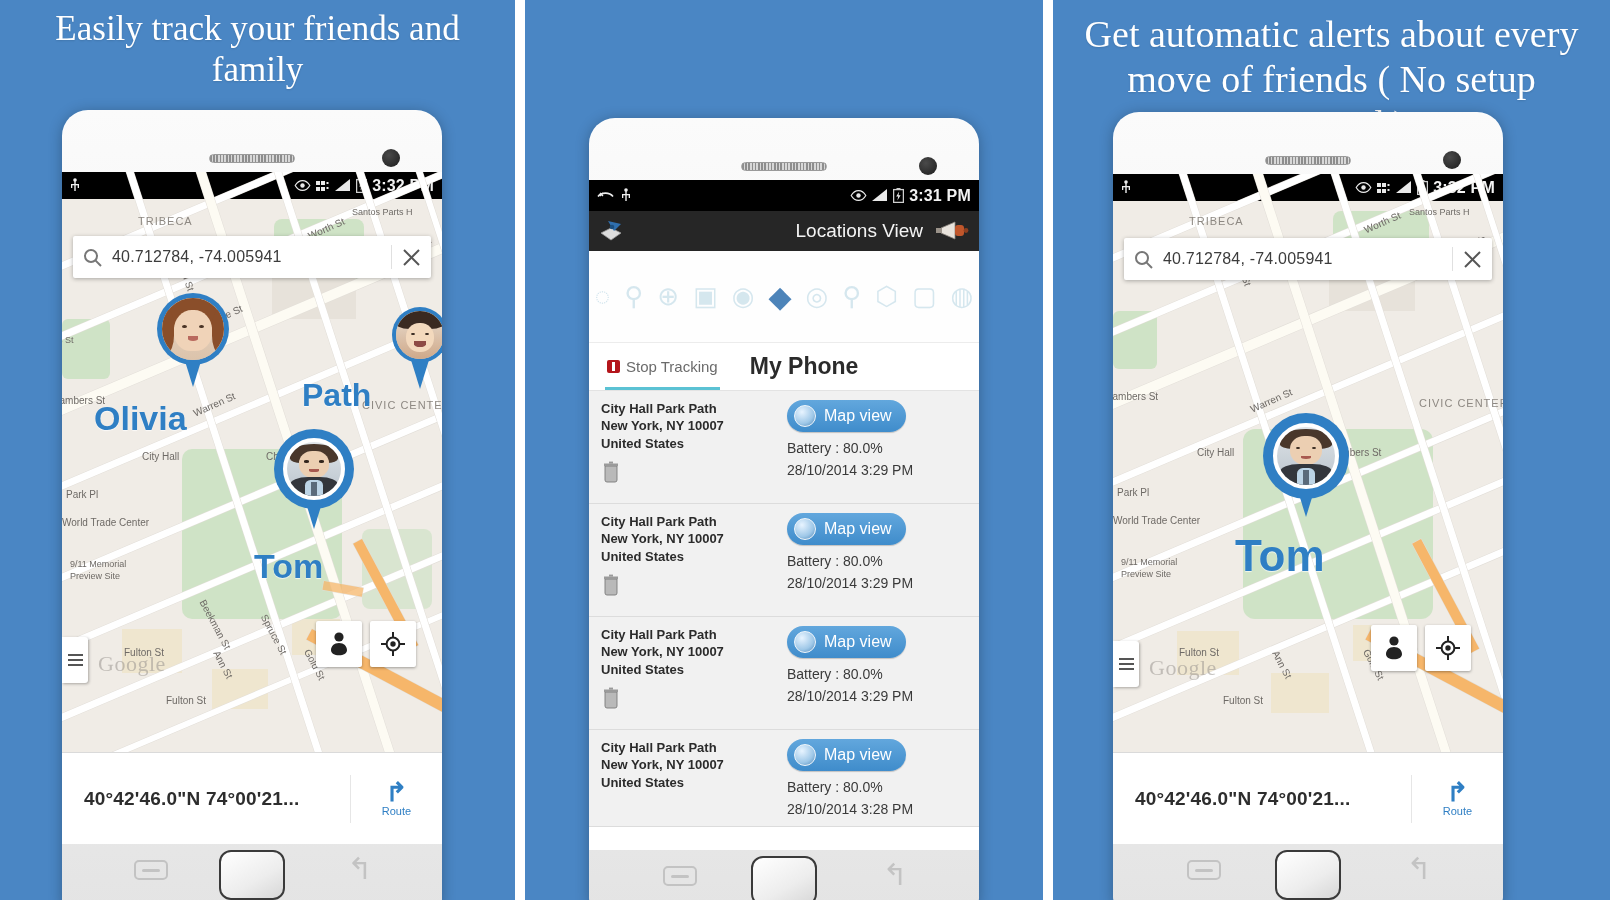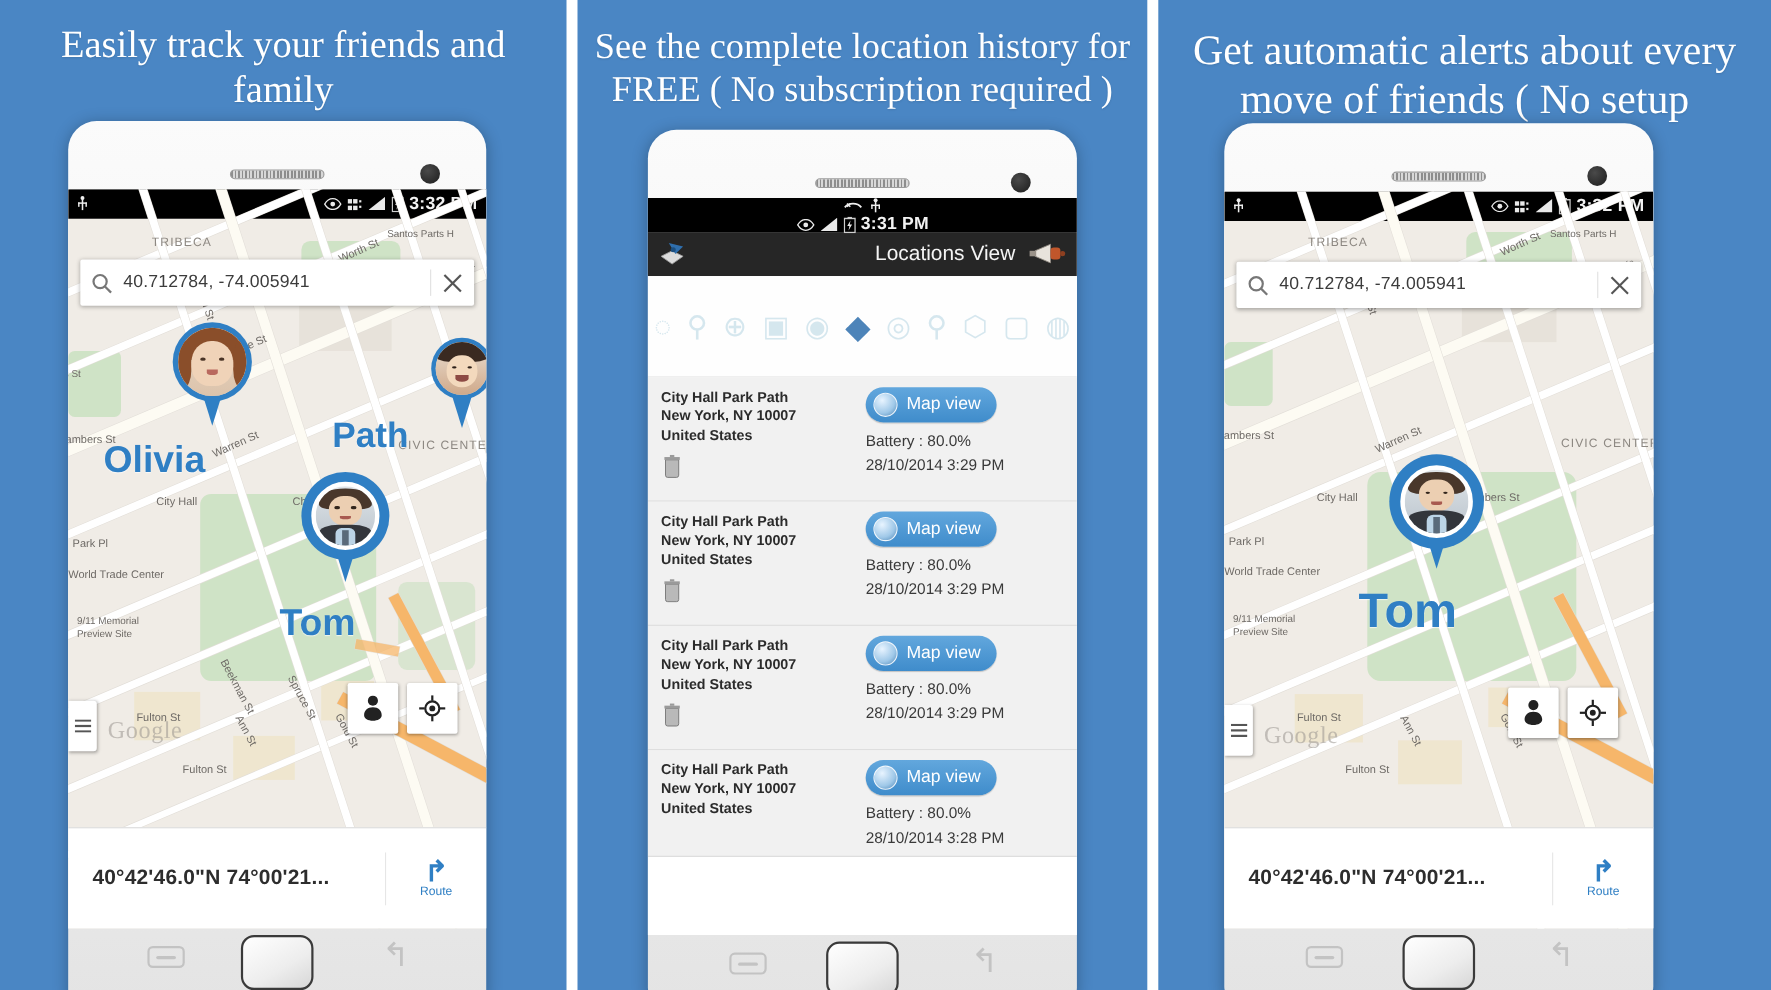--- a/index.html
+++ b/index.html
@@ -24,21 +24,20 @@
   .panel-3 { width: 557px; }
 
   .headline {
     color: #ffffff;
     font-family: "Liberation Serif", serif;
     font-weight: 400;
     line-height: 1.18;
     text-align: center;
     padding: 0 8px;
     text-shadow: 0 1px 2px rgba(0,0,0,0.12);
-    margin-top: 12px;
   }
   .h1 { font-size: 35px; padding-top: 8px; }
   .h2 { font-size: 33px; padding-top: 12px; }
   .h3 { font-size: 38px; padding-top: 12px; }
 
   
   .phone {
     position: absolute;
     background: linear-gradient(180deg,#fbfbfb 0%, #f0f0f0 55%, #e4e4e4 100%);
     border-radius: 26px 26px 10px 10px;
@@ -462,30 +461,29 @@
         <div class="hw-menu"></div>
         <div class="hw-home"></div>
         <div class="hw-back">↰</div>
       </div>
     </div>
   </div>
 
   <div class="gap"></div>
 
   <div class="panel panel-2">
-    <div class="headline h2">See the complete location history for FREE ( No subscription required )</div>
 
     <div class="phone" style="left:64px; top:118px; width:390px; height:790px;">
       <div class="phone-top">
         <div class="speaker"></div>
         <div class="cam"></div>
       </div>
 
       <div class="screen" style="height:670px;">
-        <div class="statusbar" style="height:31px;flex-direction:column;">
+        <div class="statusbar" style="height:31px;">
           <div class="sb-left">
             <span class="ic">
               <svg width="17" height="13" viewBox="0 0 17 13">
                   <path d="M1 7.5C4.5 3 12.5 3 16 7.5" fill="none" stroke="#eee" stroke-width="1.6"></path>
                   <path d="M3 4 L6 7 M6 4 L3 7" stroke="#eee" stroke-width="1.4"></path>
                 </svg>
             </span>
             <span class="ic">
               <svg width="10" height="15" viewBox="0 0 10 15">
                   <circle cx="5" cy="2" r="1.8" fill="#eee"></circle>
@@ -547,20 +545,28 @@
               <span>◉</span>
             <span style="color:#2f6fae;font-size:30px;">◆</span>
             <span>◎</span>
               <span>⚲</span>
               <span>⬡</span>
               <span>▢</span>
               <span>◍</span>
           </div>
         </div>
 
+        <div class="tabrow">
+          <div class="tab" style="padding:0 10px;">
+            <span class="pause"></span>
+            <span>Stop Tracking</span>
+            <span class="underline"></span>
+          </div>
+          <div class="phonetitle">My Phone</div>
+        </div>
 
         <div class="loclist">
 
           <div class="locrow">
             <div class="left">
               <div class="addr">City Hall Park Path</div>
               <div class="addr">New York, NY 10007</div>
               <div class="addr">United States</div>
               <div class="trash">
                 <svg width="20" height="22" viewBox="0 0 20 22">

